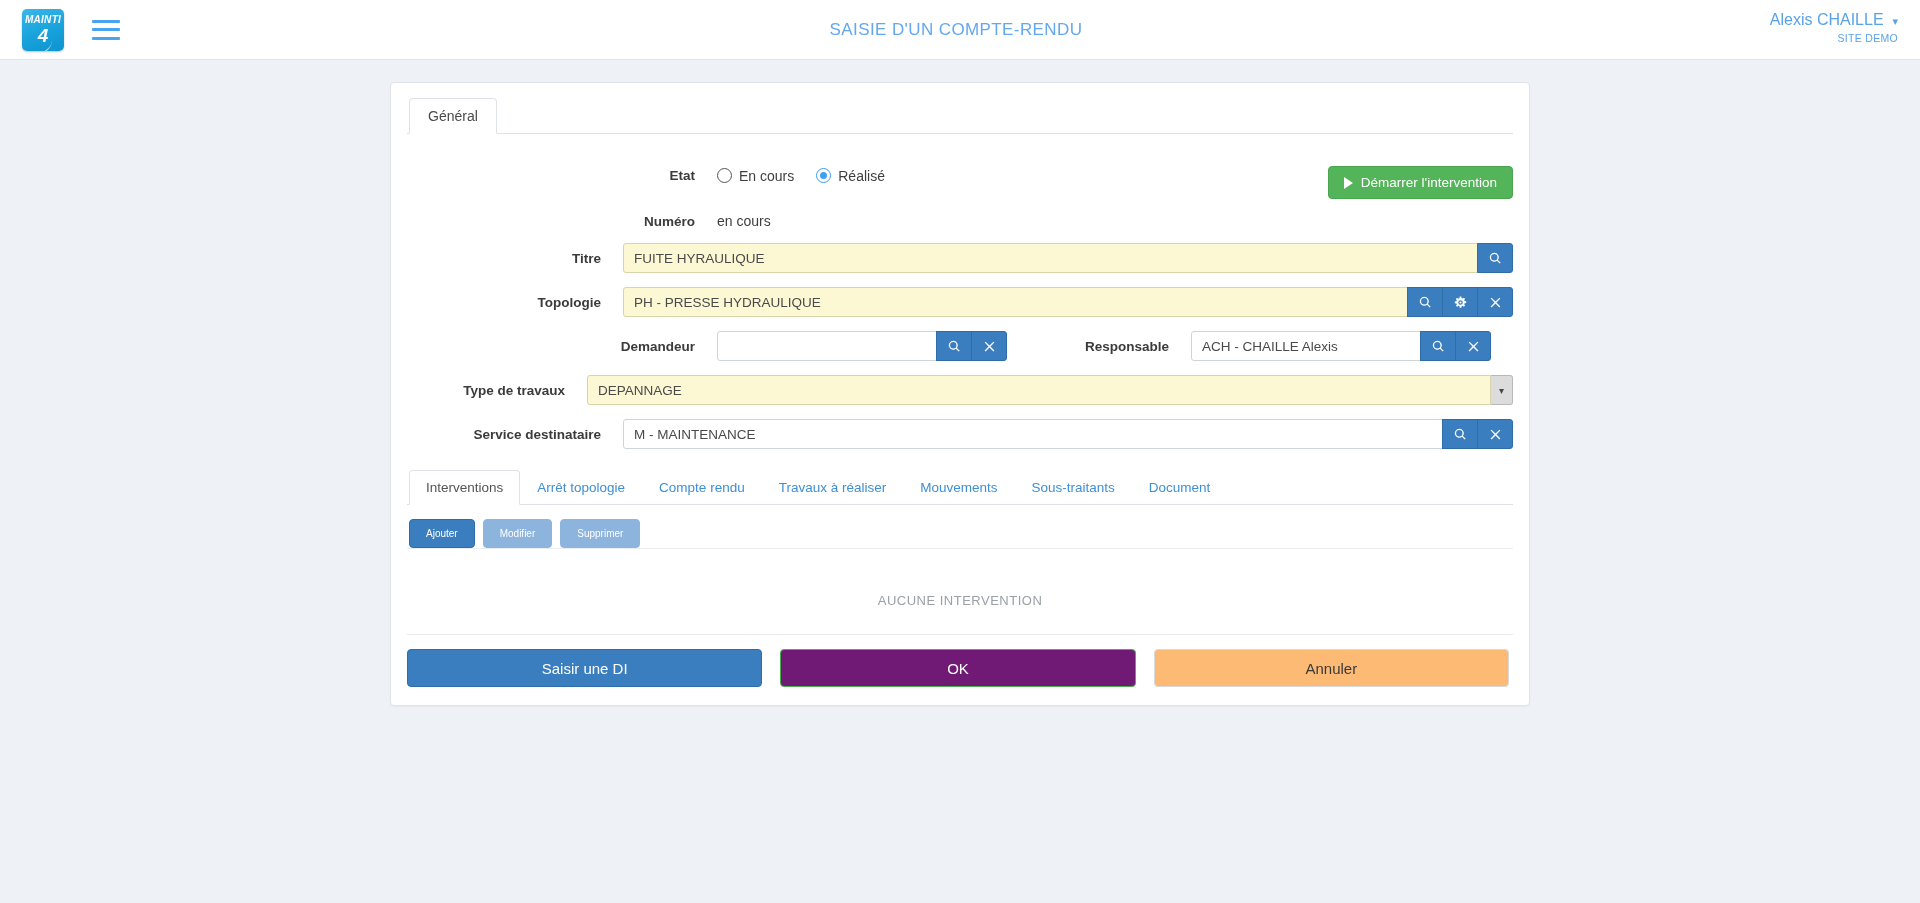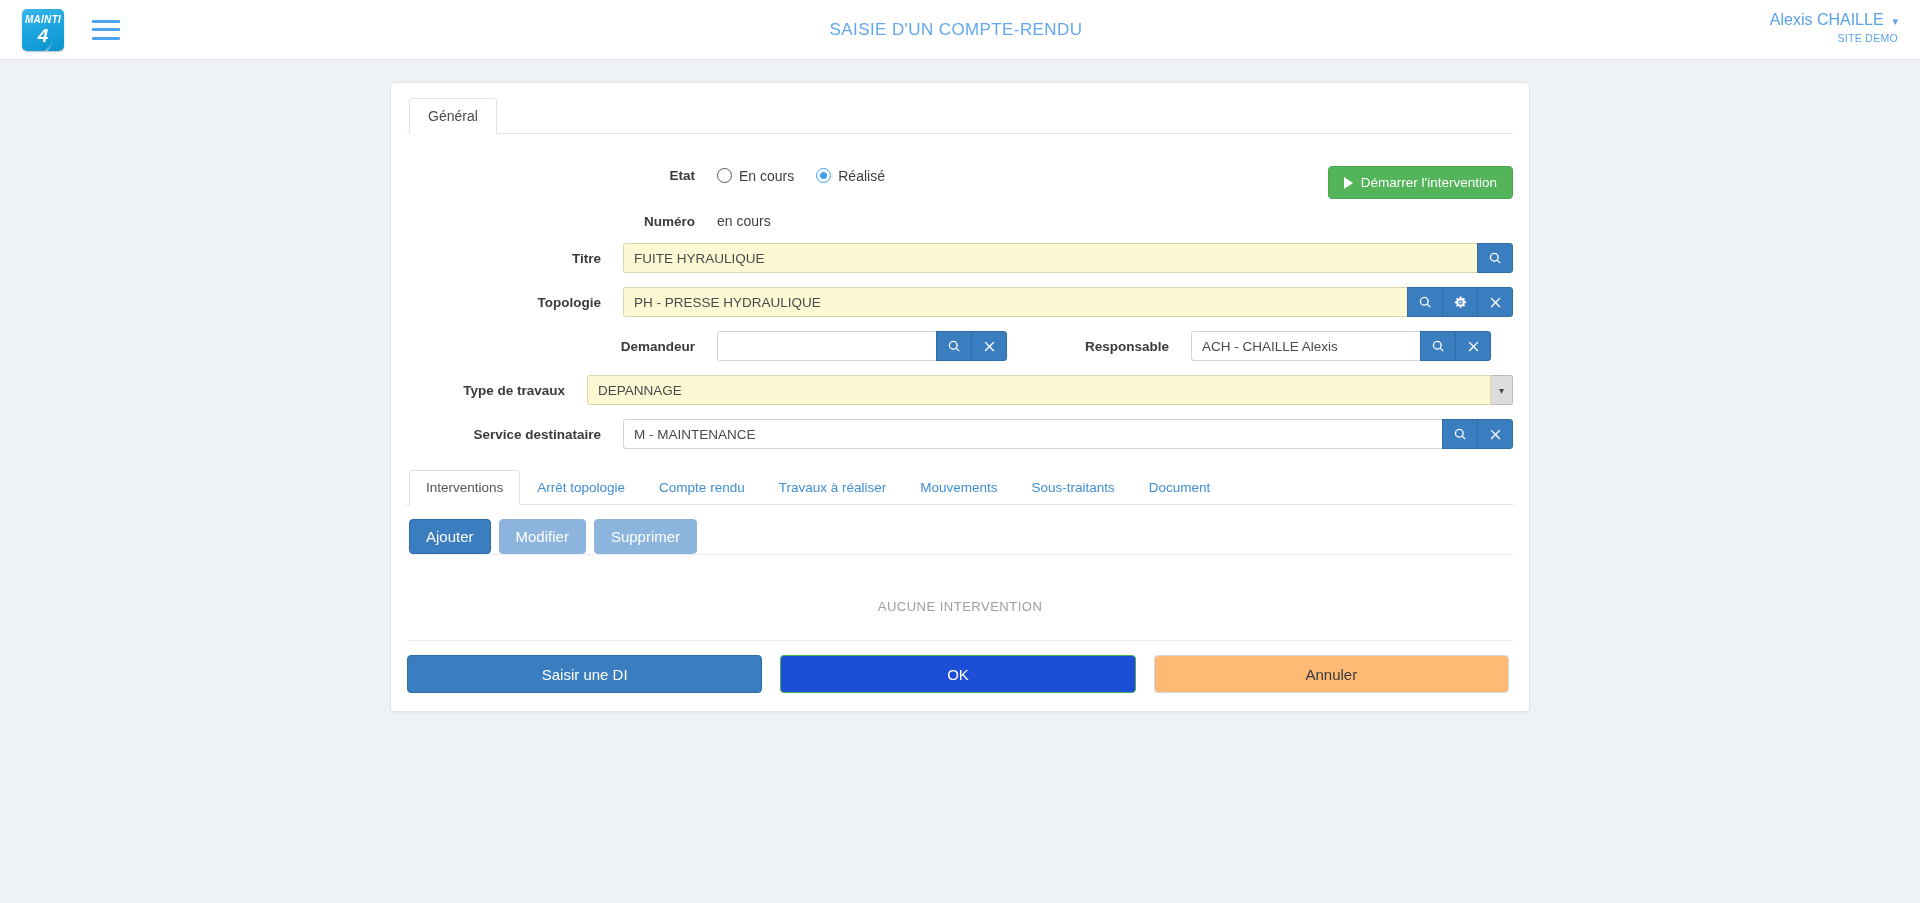--- a/index.html
+++ b/index.html
@@ -220,21 +220,21 @@
   .lowtabs .ltab.active {
     background: #fff;
     border-color: #dfe3e7;
     border-bottom: 1px solid #fff;
     color: #555;
   }
 
   .actions { display: flex; gap: 8px; padding: 14px 0 0 2px; }
   .abtn {
     padding: 8px 16px;
-    font-size: 15px;
+    font-size: 10px;
     border-radius: 4px;
     color: #fff;
     cursor: pointer;
     border: 1px solid transparent;
   }
   .abtn.primary { background: #3a7ebf; border-color: #2f6da8; }
   .abtn.muted { background: #8cb4dc; border-color: #8cb4dc; }
 
   .emptystate {
     text-align: center;
@@ -255,21 +255,21 @@
   .fbtn {
     flex: 1;
     height: 38px;
     border-radius: 4px;
     font-size: 15px;
     display: flex; align-items: center; justify-content: center;
     cursor: pointer;
     border: 1px solid transparent;
   }
   .fbtn.blue { background: #3a7ebf; border-color: #2f6da8; color: #fff; }
-  .fbtn.green { background: #1d4ed8; border-color: #4cae50; color: #fff; }
+  .fbtn.green { background: #701a75; border-color: #4cae50; color: #fff; }
   .fbtn.white { background: #fdba74; border-color: #d6dadf; color: #3a3a3a; }
 </style>
 </head>
 <body>
 
 <div class="topbar">
   <div class="logo">
     <div class="swoosh"></div>
     <div class="l1">MAINTI</div>
     <div class="l2">4</div>

